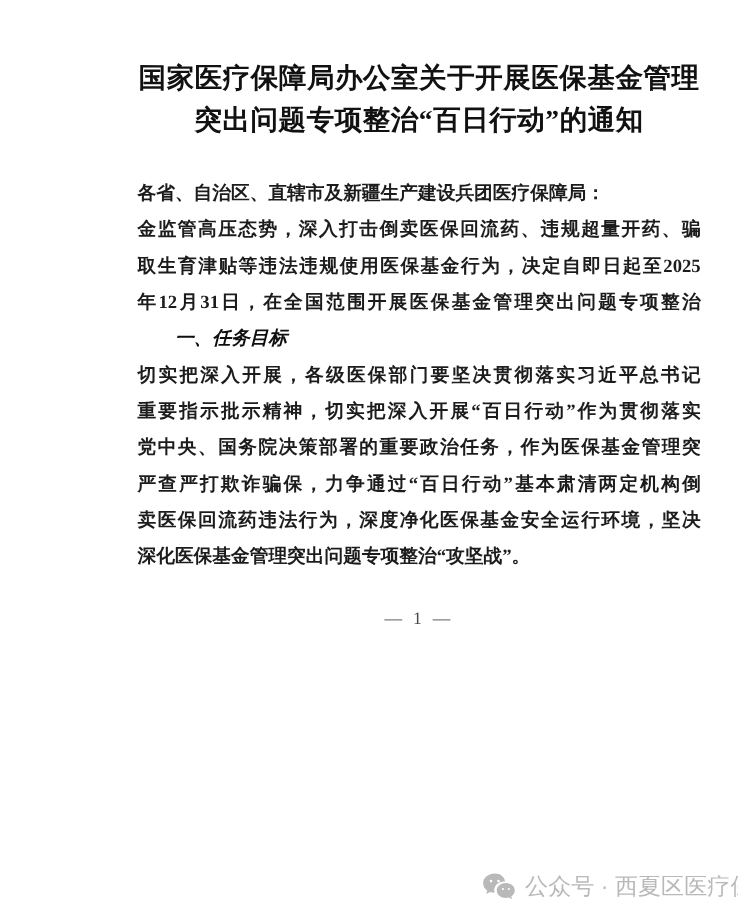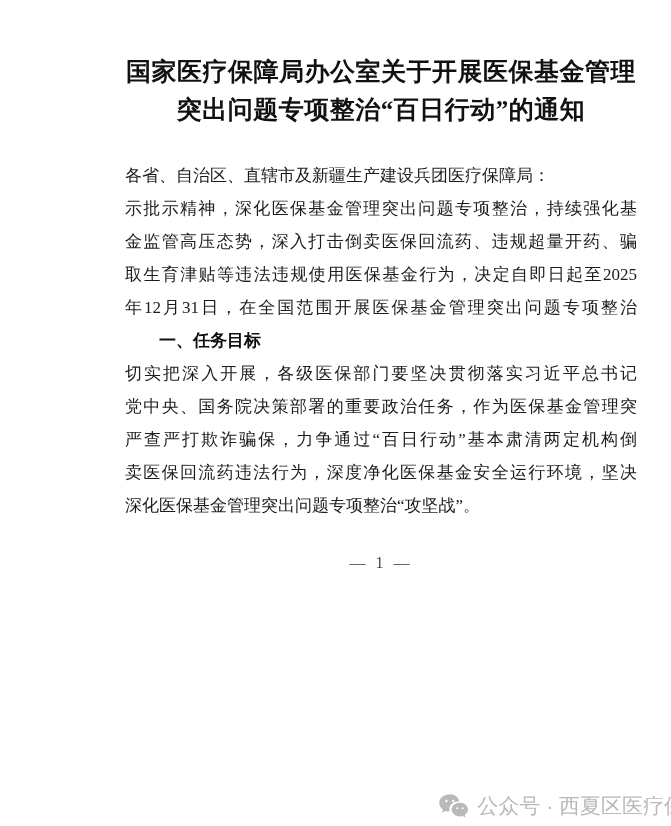--- a/index.html
+++ b/index.html
@@ -32,31 +32,33 @@
     letter-spacing: 0.5px;
   }
   .title .tline { display: block; }
   .body-text {
     font-size: 17px;
     line-height: 33px;
     color: #1c1c1c;
   }
   .line {
     min-height: 33px;
+    font-weight: bold;
   }
   .line.just {
     text-align: justify;
     text-align-last: justify;
     text-justify: inter-character;
   }
   .line.indent { text-indent: 2em; }
   .line.heading {
     font-family: "Liberation Sans", "DejaVu Sans", sans-serif;
     font-weight: bold;
     color: #0e0e0e;
+    font-style: italic;
   }
   .page-number {
     margin-top: 32px;
     text-align: center;
     font-size: 16px;
     color: #4a4a4a;
     letter-spacing: 3px;
   }
   .share-footer {
     position: absolute;
@@ -79,28 +81,28 @@
   <div class="doc">
 
     <h1 class="title">
       <span class="tline">国家医疗保障局办公室关于开展医保基金管理</span>
       <span class="tline">突出问题专项整治“百日行动”的通知</span>
     </h1>
 
     <div class="body-text">
       <div class="line">各省、自治区、直辖市及新疆生产建设兵团医疗保障局：</div>
 
-      <div class="line just">示批示精神，深化医保基金管理突出问题专项整治，持续强化基</div>
       <div class="line just">金监管高压态势，深入打击倒卖医保回流药、违规超量开药、骗</div>
       <div class="line just">取生育津贴等违法违规使用医保基金行为，决定自即日起至2025</div>
       <div class="line just">年12月31日，在全国范围开展医保基金管理突出问题专项整治</div>
 
       <div class="line heading indent">一、任务目标</div>
 
       <div class="line just">切实把深入开展，各级医保部门要坚决贯彻落实习近平总书记</div>
+      <div class="line just">重要指示批示精神，切实把深入开展“百日行动”作为贯彻落实</div>
       <div class="line just">党中央、国务院决策部署的重要政治任务，作为医保基金管理突</div>
       <div class="line just">严查严打欺诈骗保，力争通过“百日行动”基本肃清两定机构倒</div>
       <div class="line just">卖医保回流药违法行为，深度净化医保基金安全运行环境，坚决</div>
       <div class="line">深化医保基金管理突出问题专项整治“攻坚战”。</div>
     </div>
 
     <div class="page-number">— 1 —</div>
   </div>
 
   <div class="share-footer">

